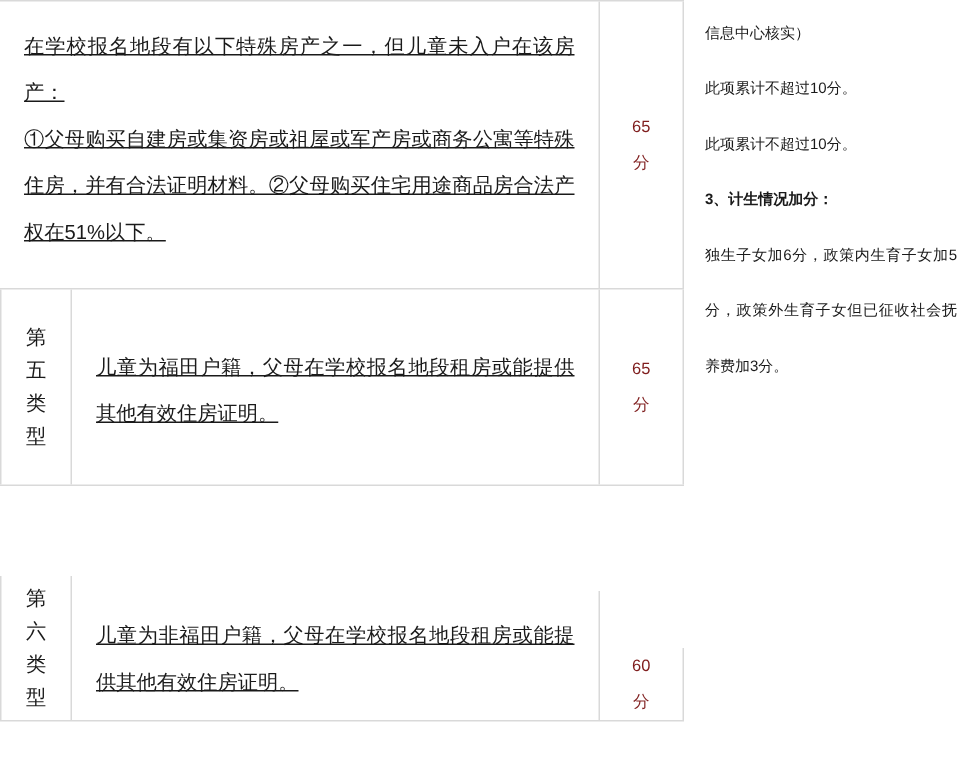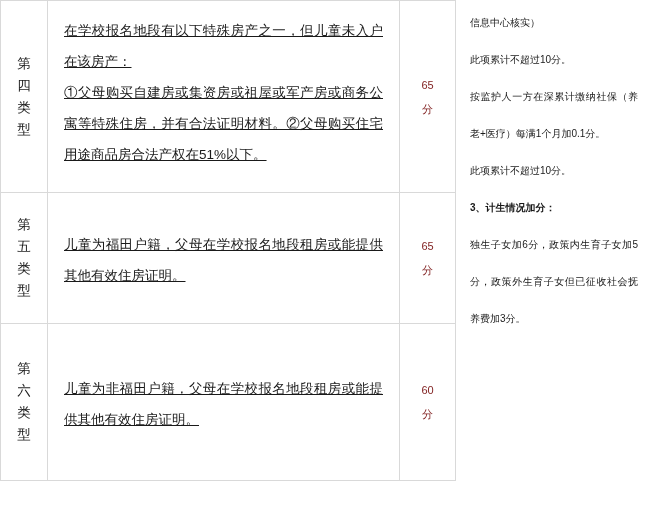--- a/index.html
+++ b/index.html
@@ -30,21 +30,21 @@
   .row {
     display: flex;
     border-bottom: 1px solid #d9d9d9;
     box-sizing: border-box;
   }
   .row.first {
     border-top: 1px solid #d9d9d9;
   }
   .row-4 { height: 193px; }
   .row-5 { height: 131px; }
-  .row-6 { height: 157px; }
+  .row-6 { height: 157px; align-items: flex-end; }
 
   .cell-type {
     width: 48px;
     border-right: 1px solid #d9d9d9;
     border-left: 1px solid #d9d9d9;
     box-sizing: border-box;
     display: flex;
     align-items: center;
     justify-content: center;
     padding: 4px 0;
@@ -116,23 +116,20 @@
   }
 </style>
 </head>
 <body>
 
 <div class="page">
 
   <div class="table-area">
 
     <div class="row row-4 first">
-      <div class="cell-type">
-        <div class="type-text">第四类型</div>
-      </div>
       <div class="cell-desc">
         <p class="desc-p">在学校报名地段有以下特殊房产之一，但儿童未入户在该房产：</p>
         <p class="desc-p">①父母购买自建房或集资房或祖屋或军产房或商务公寓等特殊住房，并有合法证明材料。②父母购买住宅用途商品房合法产权在51%以下。</p>
       </div>
       <div class="cell-score">
         <div class="score-text">65分</div>
       </div>
     </div>
 
     <div class="row row-5">
@@ -158,19 +155,18 @@
         <div class="score-text">60分</div>
       </div>
     </div>
 
   </div>
 
   <div class="notes-area">
     <div class="spacer-top"></div>
     <p class="note-p">信息中心核实）</p>
     <p class="note-p">此项累计不超过10分。</p>
-    <p class="note-p">按监护人一方在深累计缴纳社保（养老+医疗）每满1个月加0.1分。</p>
     <p class="note-p">此项累计不超过10分。</p>
     <p class="note-p bold">3、计生情况加分：</p>
     <p class="note-p">独生子女加6分，政策内生育子女加5分，政策外生育子女但已征收社会抚养费加3分。</p>
   </div>
 
 </div>
 
 </body></html>

